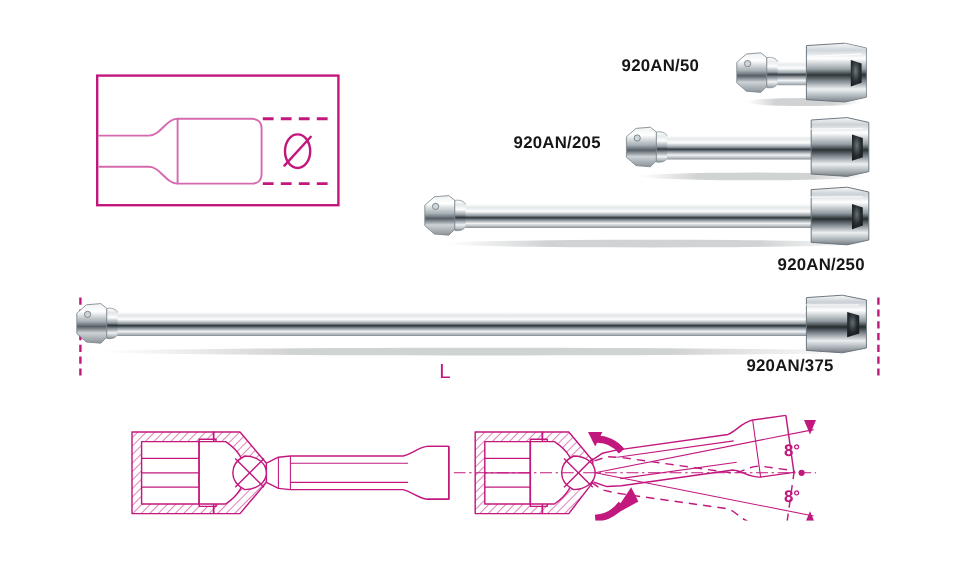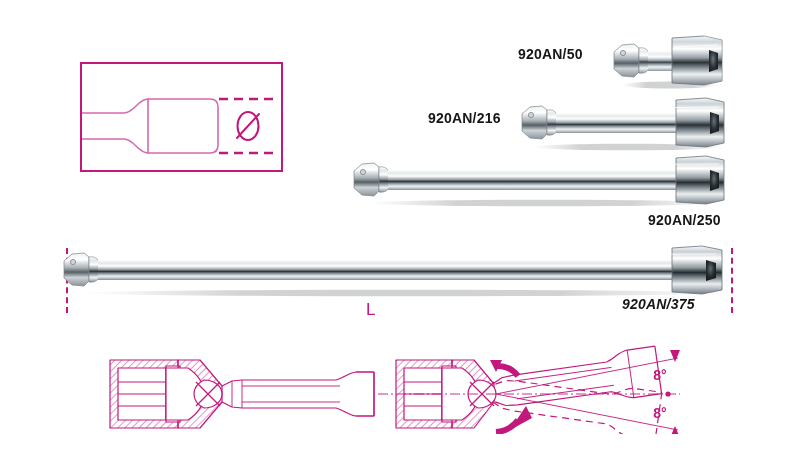--- a/index.html
+++ b/index.html
@@ -146,21 +146,21 @@
     <path d="M36,23 L62,23 L62,43 L36,43 Z" fill="url(#chromeA)"></path>
 
     <path d="M60,10 L92,8 L110,12 L110,53 L92,57 L60,55 Z" fill="url(#chromeHead)" stroke="#69727a" stroke-width="0.8"></path>
     <path d="M92,8 L110,12 L110,53 L92,57 Z" fill="url(#chromeHead)" opacity="0.55"></path>
 
     <path d="M97,22 L106,25 L106,41 L97,44 Z" fill="url(#holeA)"></path>
 
     <path d="M62,19 L106,17" stroke="#ffffff" stroke-width="1.1" opacity="0.8" fill="none"></path>
   </svg>
 
-  <div class="part-label" style="left:428px; top:110px;">920AN/216</div>
+  <div class="part-label" style="left:428px; top:110px;">920AN/205</div>
 
   <svg class="abs" style="left:520px; top:92px;" width="215" height="62" viewBox="0 0 215 62">
     <defs>
       <linearGradient id="chromeB" x1="0" y1="0" x2="0" y2="1">
         <stop offset="0" stop-color="#ffffff"></stop>
         <stop offset="0.14" stop-color="#e6eaec"></stop>
         <stop offset="0.30" stop-color="#fdfdfd"></stop>
         <stop offset="0.48" stop-color="#98a1a7"></stop>
         <stop offset="0.57" stop-color="#333b40"></stop>
         <stop offset="0.67" stop-color="#8b949b"></stop>
@@ -236,21 +236,21 @@
     <path d="M2,21 L10,14 L22,13 L27,17 L27,41 L22,46 L10,45 L2,38 Z" fill="url(#chromeTip)" stroke="#7b848a" stroke-width="0.7"></path>
     <circle cx="11" cy="22" r="2.6" fill="#cfd6da" stroke="#6f787e" stroke-width="0.7"></circle>
     <path d="M27,17 C33,16 36,19 37,22 L37,37 C36,40 33,43 27,42 Z" fill="url(#chromeC)" stroke="#7b848a" stroke-width="0.6"></path>
     <path d="M36,20 L326,20 L326,40 L36,40 Z" fill="url(#chromeC)"></path>
 
     <path d="M324,8 L354,6 L372,10 L372,50 L354,54 L324,52 Z" fill="url(#chromeHeadC)" stroke="#69727a" stroke-width="0.8"></path>
     <path d="M358,20 L367,23 L367,38 L358,41 Z" fill="url(#holeC)"></path>
     <path d="M42,16 L367,14" stroke="#ffffff" stroke-width="1.1" opacity="0.72" fill="none"></path>
   </svg>
 
-  <div class="part-label" style="left:622px; top:296px;font-style:italic;">920AN/375</div>
+  <div class="part-label" style="left:622px; top:296px;">920AN/375</div>
 
   <div class="dim-vline" style="left:66px; top:248px; height:65px;"></div>
   <div class="dim-vline" style="left:731px; top:248px; height:65px;"></div>
   <div class="dim-letter" style="left:366px; top:300px;">L</div>
 
   <svg class="abs" style="left:62px; top:243px;" width="675" height="56" viewBox="0 0 675 56">
     <defs>
       <linearGradient id="chromeD" x1="0" y1="0" x2="0" y2="1">
         <stop offset="0" stop-color="#ffffff"></stop>
         <stop offset="0.15" stop-color="#e2e6e9"></stop>

